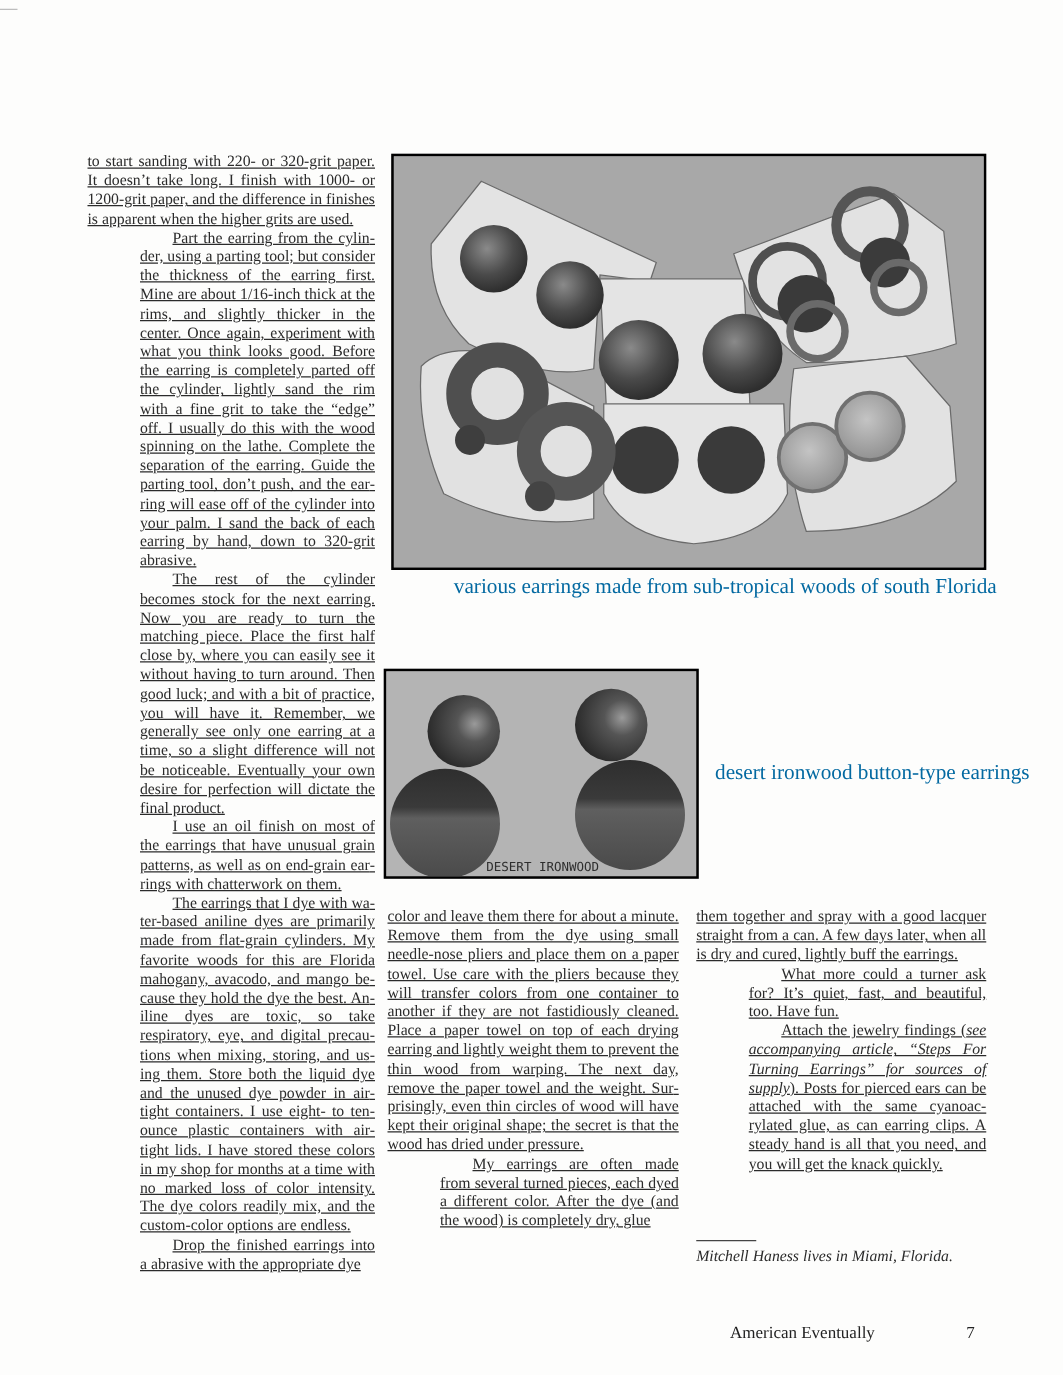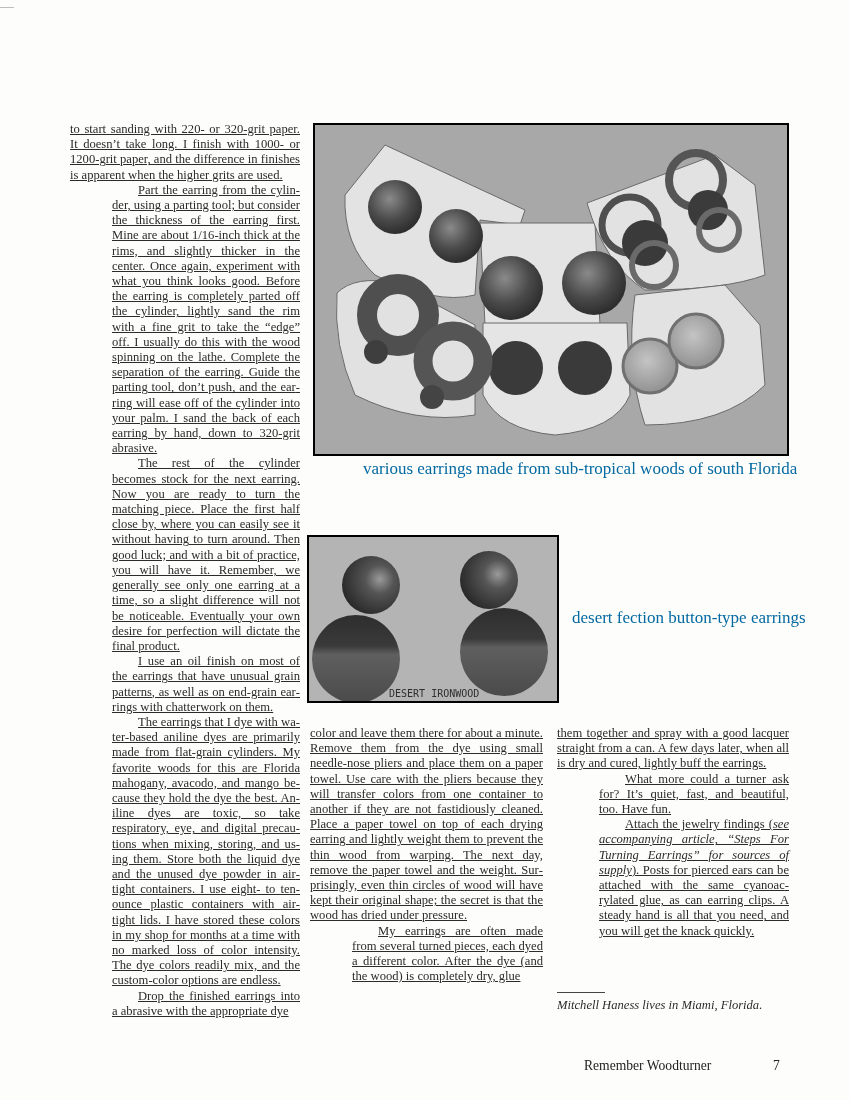--- a/index.html
+++ b/index.html
@@ -134,19 +134,19 @@
       </linearGradient>
     </defs>
     <rect width="248" height="164" fill="#b4b4b4"></rect>
     <circle cx="62" cy="48" r="29" fill="url(#ball)"></circle>
     <circle cx="47" cy="122" r="44" fill="url(#bigball)"></circle>
     <circle cx="180" cy="43" r="29" fill="url(#ball)"></circle>
     <circle cx="195" cy="115" r="44" fill="url(#bigball)"></circle>
     <text x="80" y="160" font-family="DejaVu Sans Mono, monospace" font-size="10" fill="#2e2e2e">DESERT IRONWOOD</text>
   </svg>
 </div>
-<div id="caption2" class="caption">desert fection button-type earrings</div>
+<div id="caption2" class="caption">desert ironwood button-type earrings</div>
 
 <div class="rule"></div>
 <div class="bio">Mitchell Haness lives in Miami, Florida.</div>
 
-<div id="footer-pub" class="footer">Remember Woodturner</div>
+<div id="footer-pub" class="footer">American Eventually</div>
 <div id="footer-page" class="footer">7</div>
 
 </body></html>

